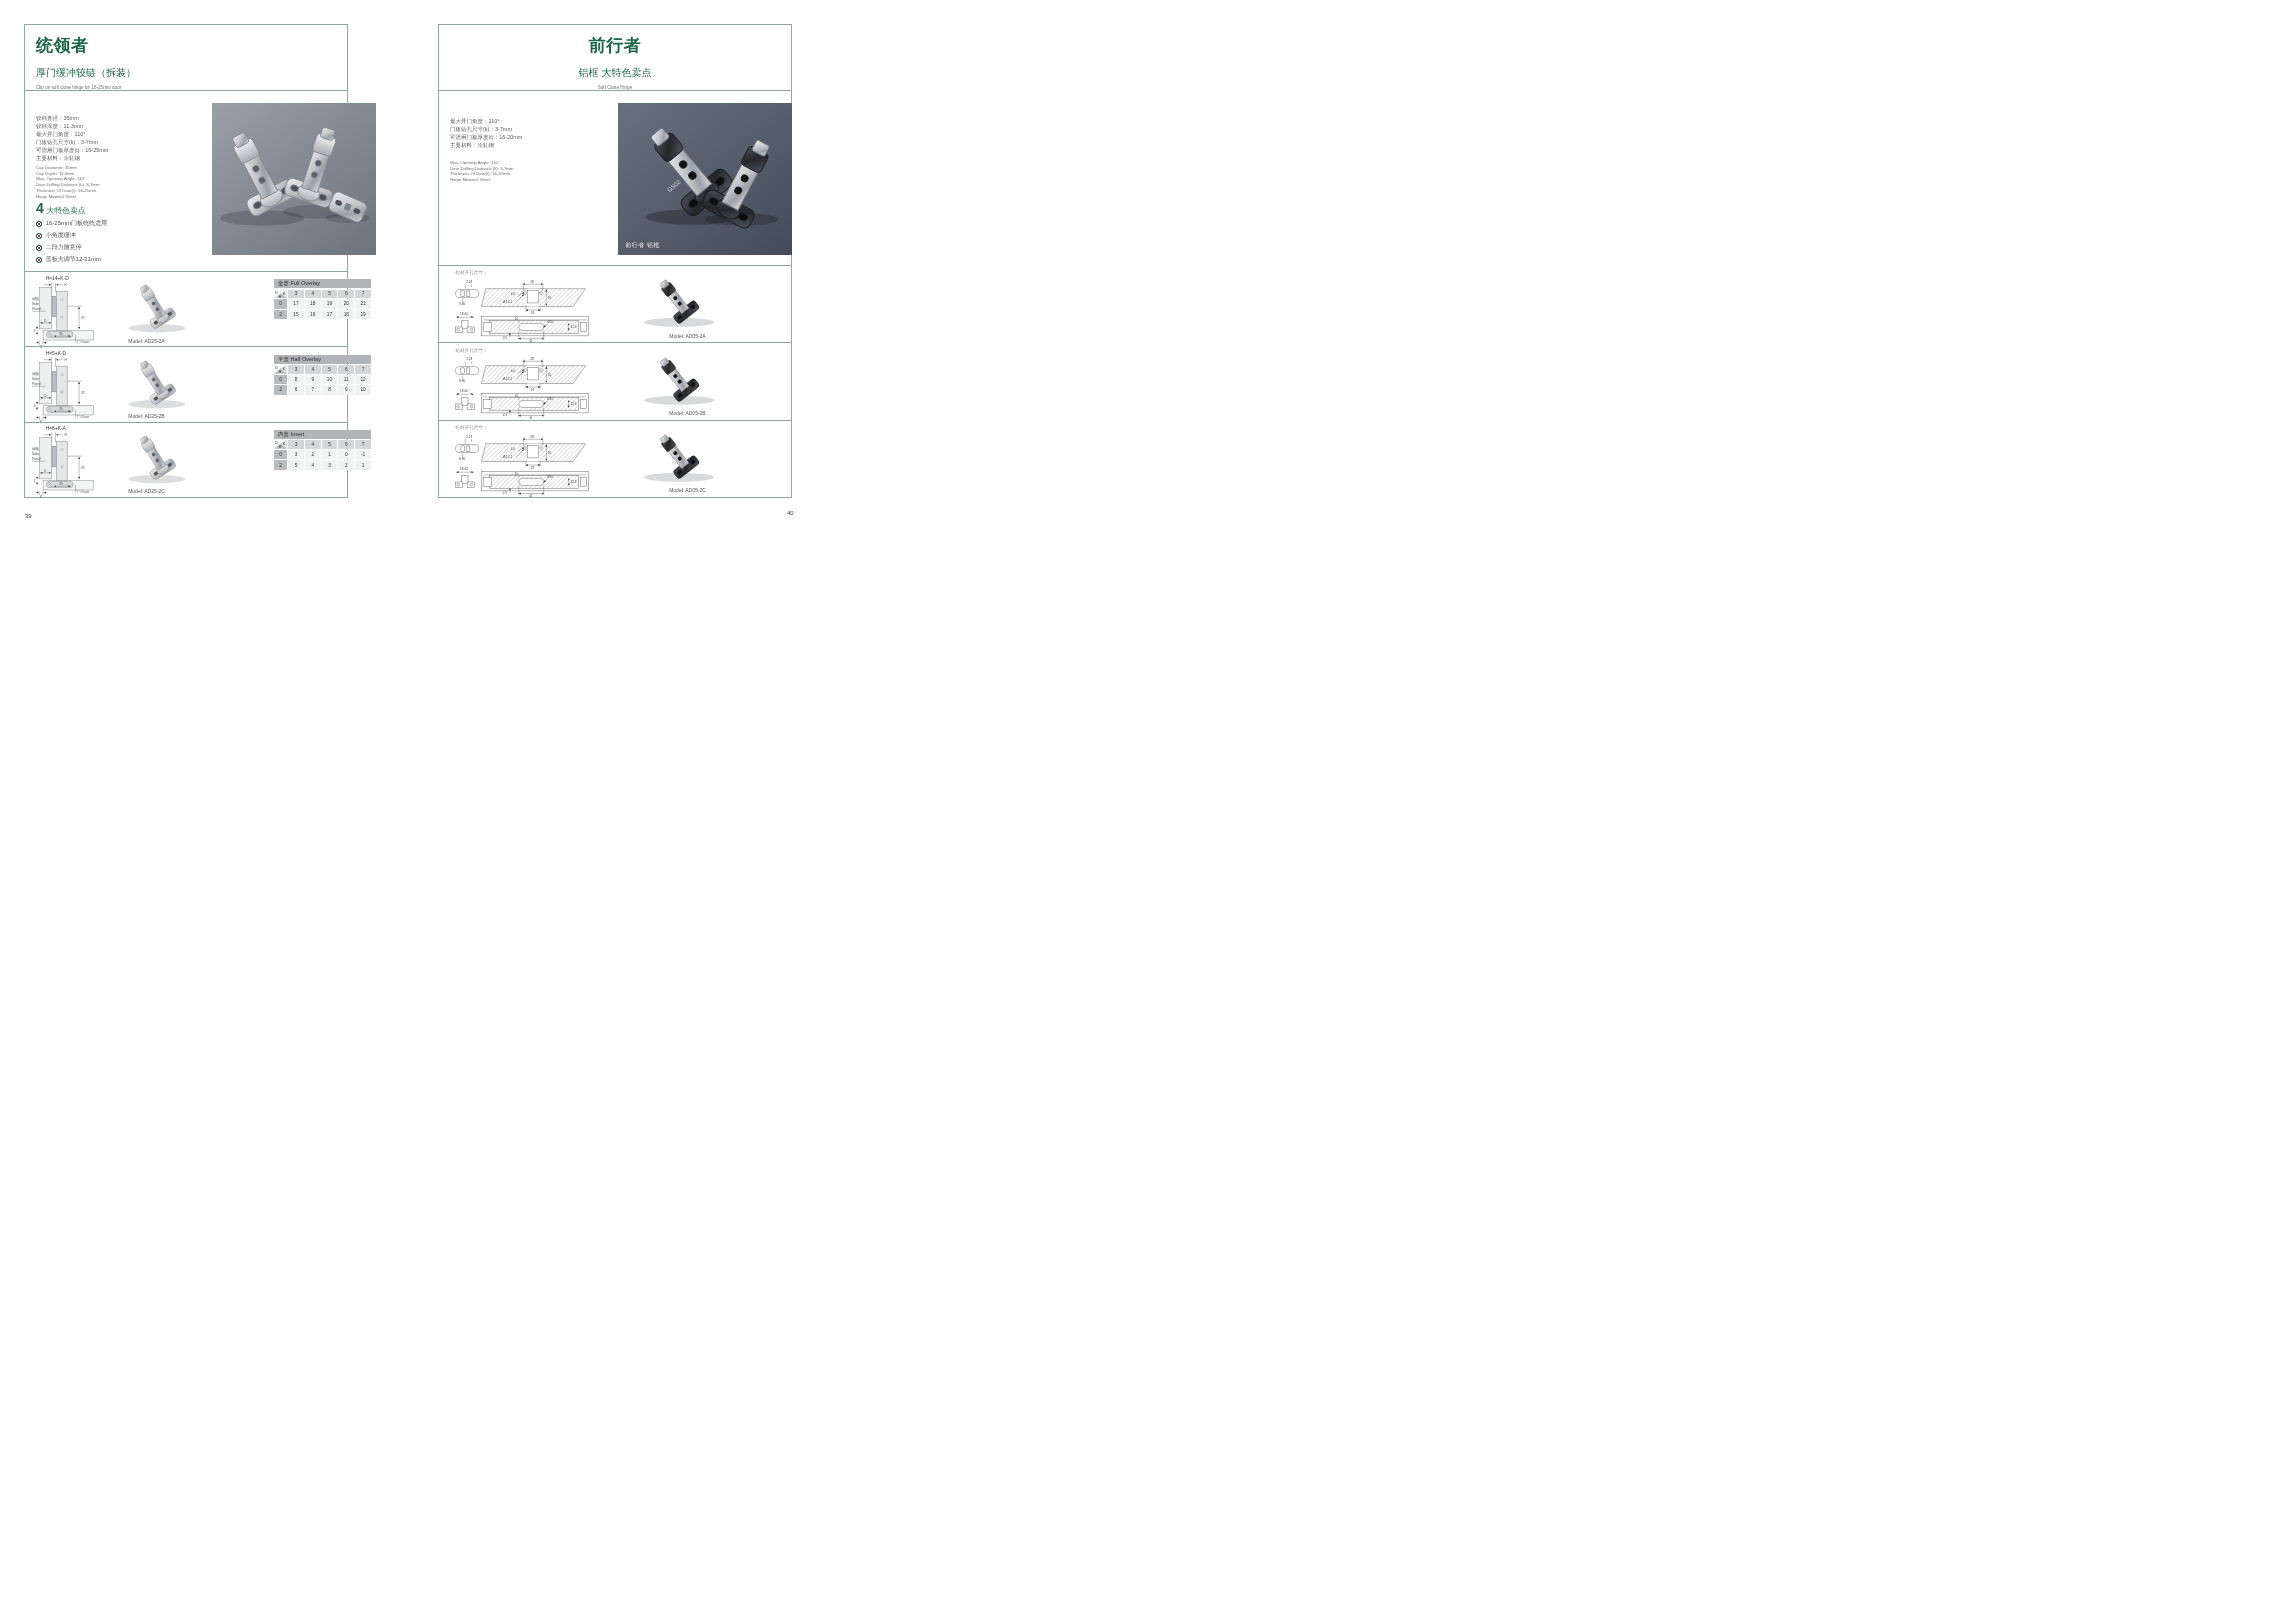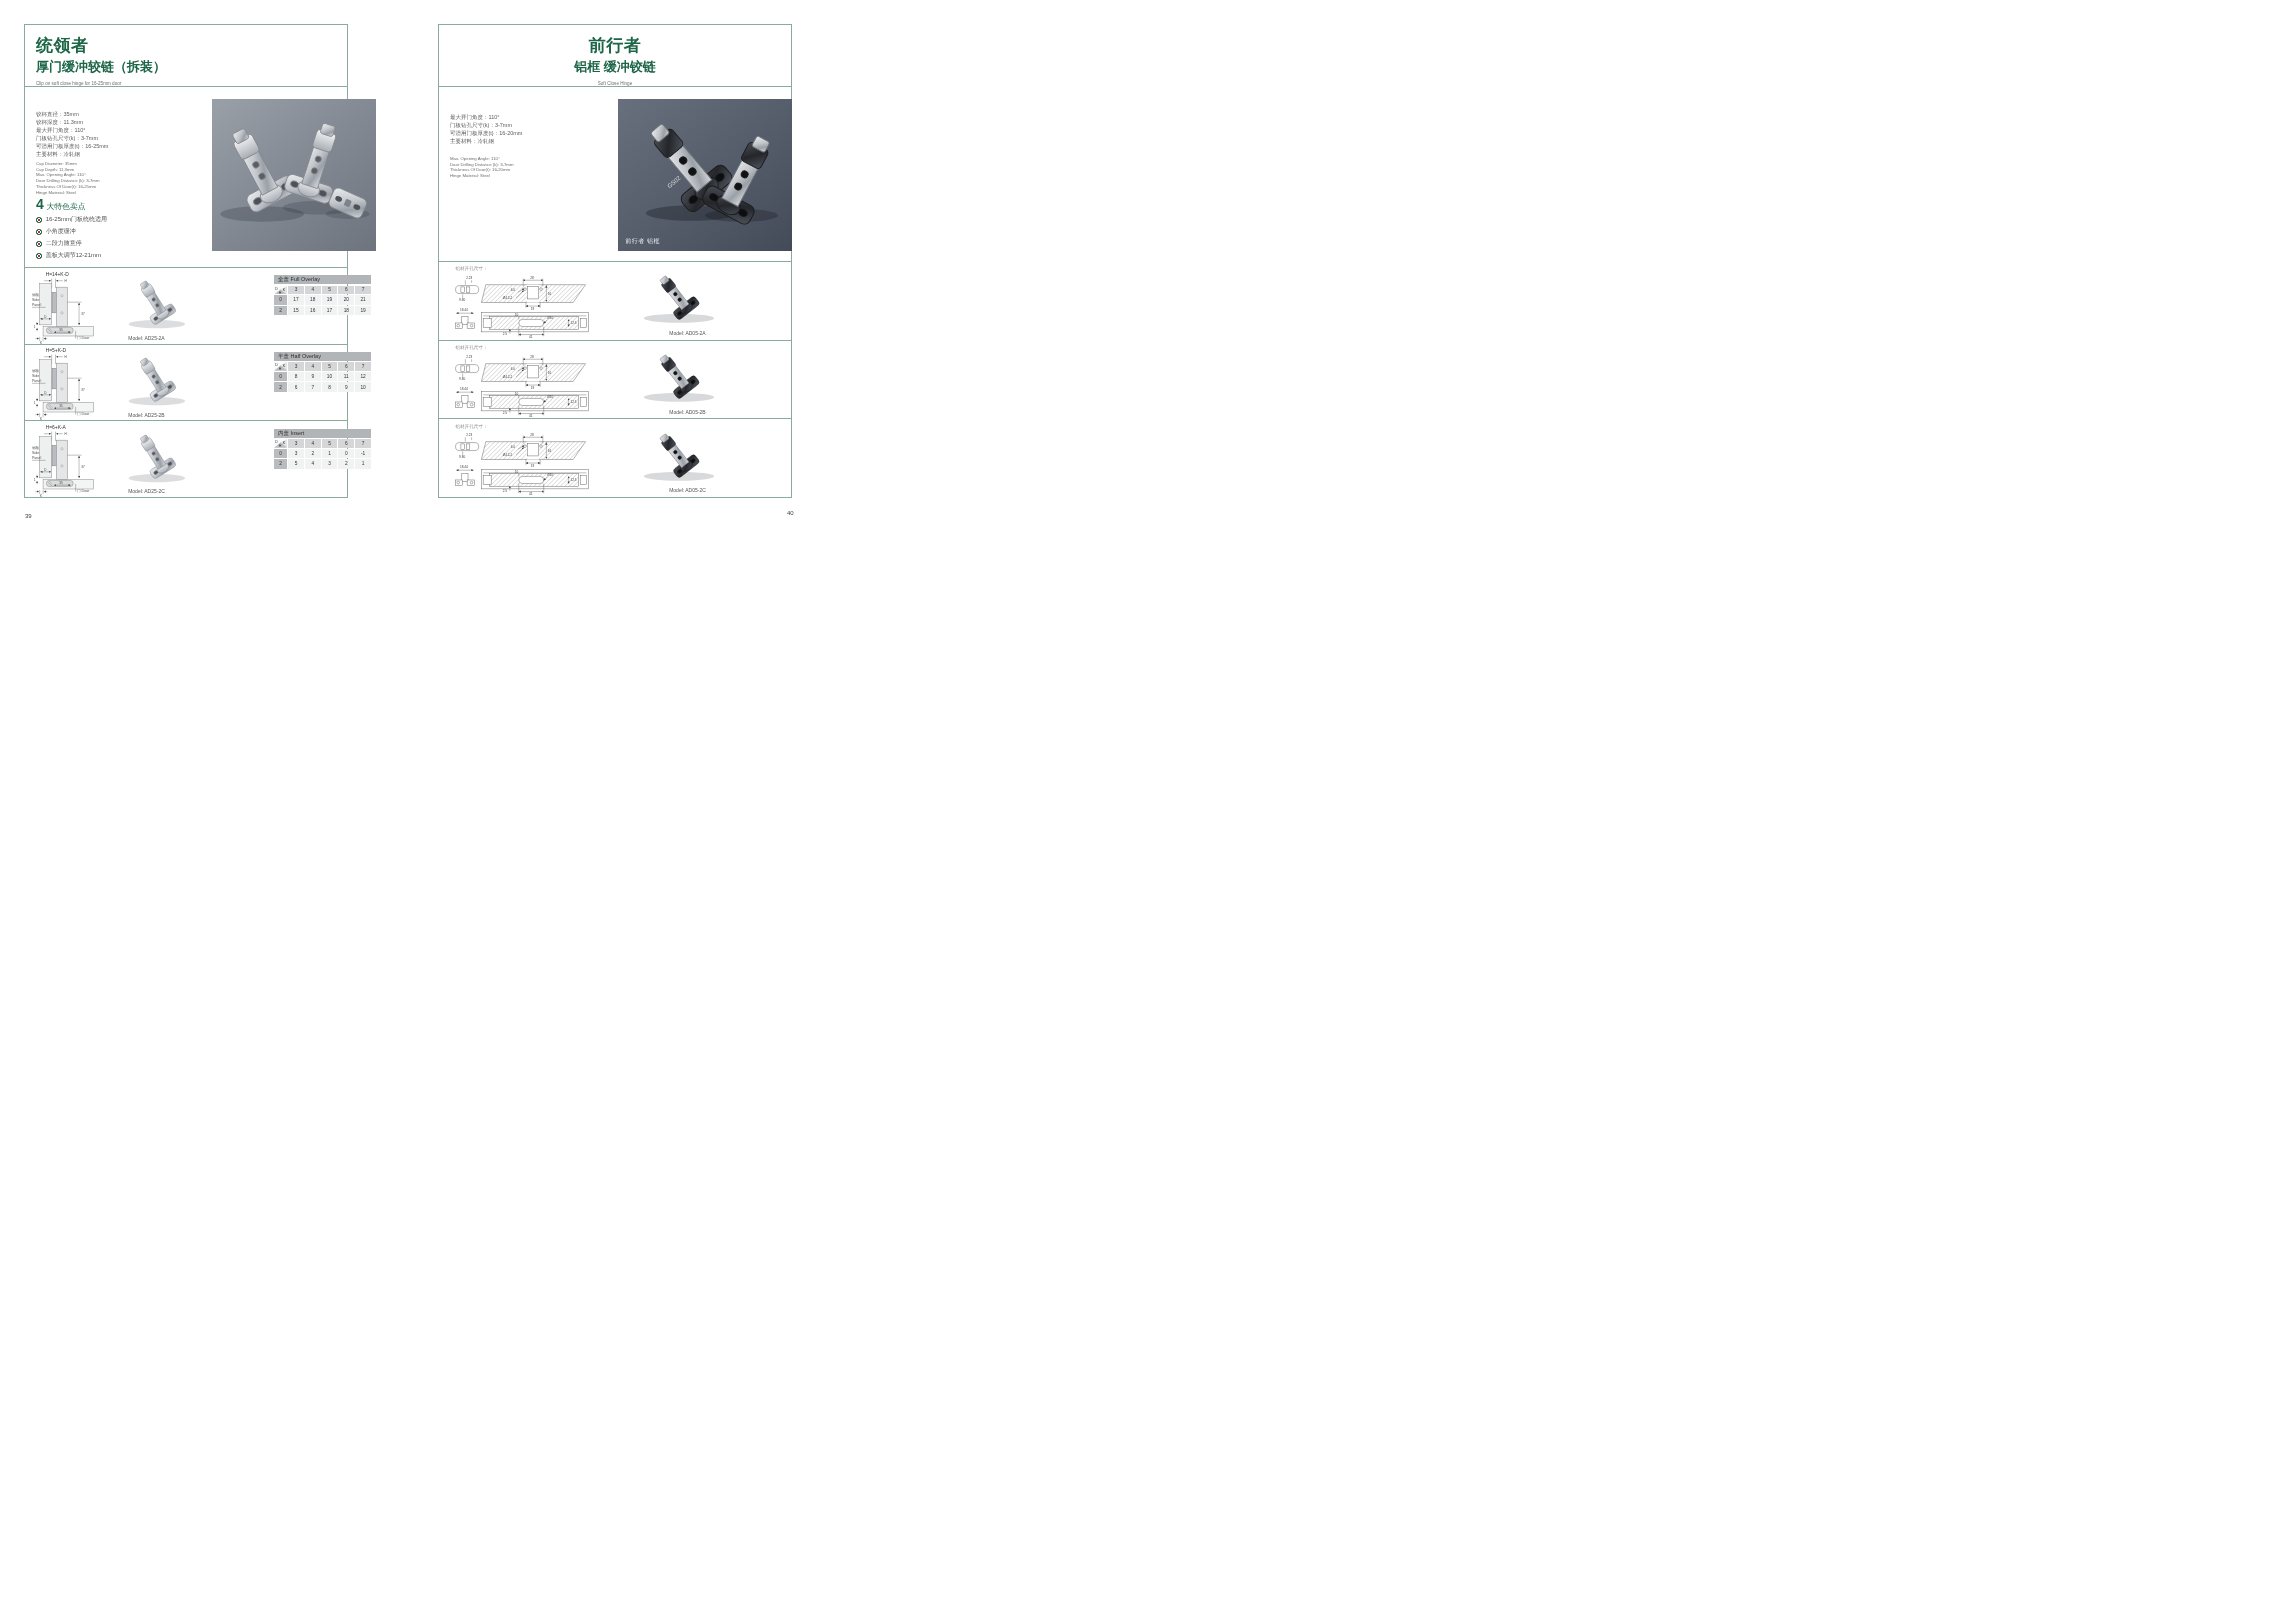--- a/index.html
+++ b/index.html
@@ -16,21 +16,21 @@
   .sheet{position:absolute;inset:0;background:#fff;}
   .page{
     position:absolute;top:24px;height:474px;background:#fff;
     border:0.5px solid var(--bd);display:flex;flex-direction:column;
   }
   .page.left{left:24px;width:324px;}
   .page.right{left:438px;width:354px;}
   .hdr{flex:0 0 61px;border-bottom:0.5px solid var(--bd);padding:12px 11px 0 11px;position:relative;}
   .hdr.r{text-align:center;}
   .pg-title{color:var(--green);font-size:17px;font-weight:bold;line-height:1.05;letter-spacing:0.5px;}
-  .pg-sub{color:var(--green);font-size:13px;font-weight:bold;margin-top:3px;}
+  .pg-sub{color:var(--green);font-size:10px;font-weight:normal;margin-top:11px;}
   .pg-cap{color:#6e6e6e;font-size:4.6px;margin-top:5px;}
   .top-sec{flex:0 0 180px;position:relative;}
   .top-sec-r{flex:0 0 174px;position:relative;}
   .specs-cn{position:absolute;left:11px;top:23px;font-size:5.5px;color:var(--txt);line-height:8px;}
   .specs-en{position:absolute;left:11px;top:74px;font-size:4.3px;color:#6d6d6d;line-height:5.8px;}
   .specs-cn.rr{top:26.5px;}
   .specs-en.rr{top:69px;}
   .features{position:absolute;left:11px;top:109px;}
   .feat-head{display:flex;align-items:baseline;gap:2.7px;color:var(--green);}
   .big4{font-size:14px;font-weight:bold;}
@@ -437,21 +437,21 @@
         <div class="cell dc">1</div>
       </div>
     </div>
   </div>
 </div>
   </div>
 
   <div class="page right">
     <div class="hdr r">
       <div class="pg-title">前行者</div>
-      <div class="pg-sub">铝框 缓冲铰链</div>
+      <div class="pg-sub">铝框 大特色卖点</div>
       <div class="pg-cap">Soft Close Hinge</div>
     </div>
 
     <div class="top-sec-r">
       <div class="specs-cn rr">
         <div>最大开门角度：110°</div>
         <div>门板钻孔尺寸(k)：3-7mm</div>
         <div>可适用门板厚度(t)：16-20mm</div>
         <div>主要材料：冷轧钢</div>
       </div>

